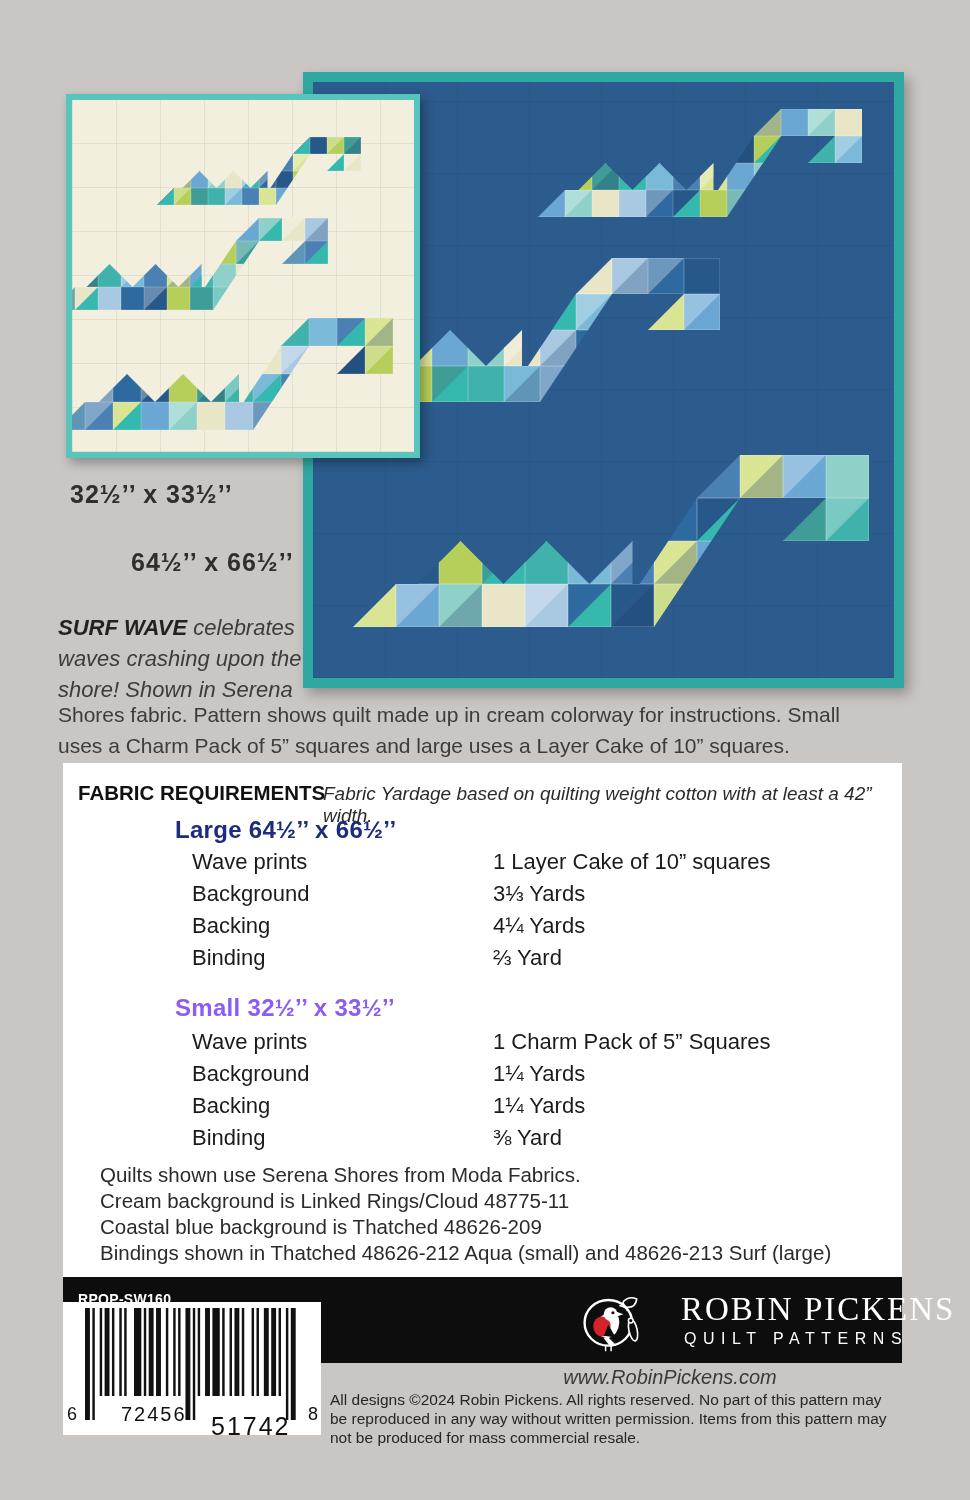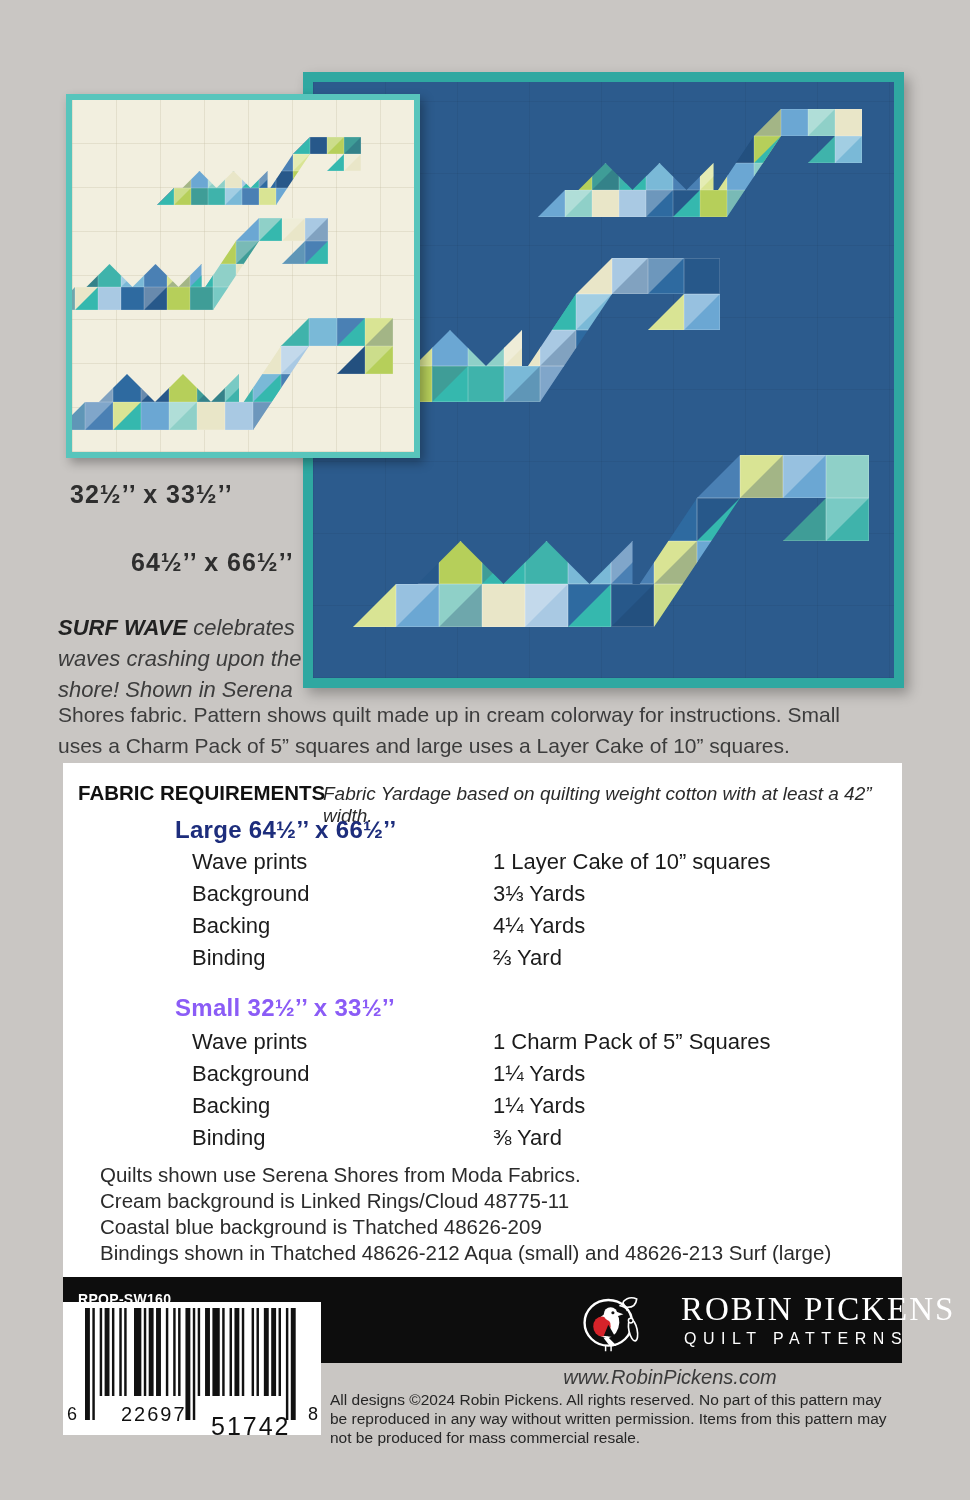--- a/index.html
+++ b/index.html
@@ -670,21 +670,21 @@
         <rect x="178.79999999999998" y="6" width="2.45" height="88" fill="#111"></rect>
         <rect x="188.6" y="6" width="2.45" height="88" fill="#111"></rect>
         <rect x="193.5" y="6" width="2.45" height="88" fill="#111"></rect>
         <rect x="200.85" y="6" width="4.9" height="88" fill="#111"></rect>
         <rect x="208.2" y="6" width="4.9" height="88" fill="#111"></rect>
         <rect x="215.54999999999998" y="6" width="2.45" height="88" fill="#111"></rect>
         <rect x="222.89999999999998" y="6" width="2.45" height="112" fill="#111"></rect>
         <rect x="227.79999999999998" y="6" width="4.9" height="112" fill="#111"></rect>
       </svg>
     <div class="bc-digit bc-left">6</div>
-    <div class="bc-digit bc-g1">22697</div>
+    <div class="bc-digit bc-g1">72456</div>
     <div class="bc-digit bc-g2">51742</div>
     <div class="bc-digit bc-right">8</div>
   </div>
 
   <div class="website">www.RobinPickens.com</div>
   <div class="copyright">All designs ©2024 Robin Pickens. All rights reserved. No part of  this pattern may be reproduced in any way without written permission. Items from this pattern may not be produced for mass commercial resale.</div>
 
 </div>
 
 </body></html>

